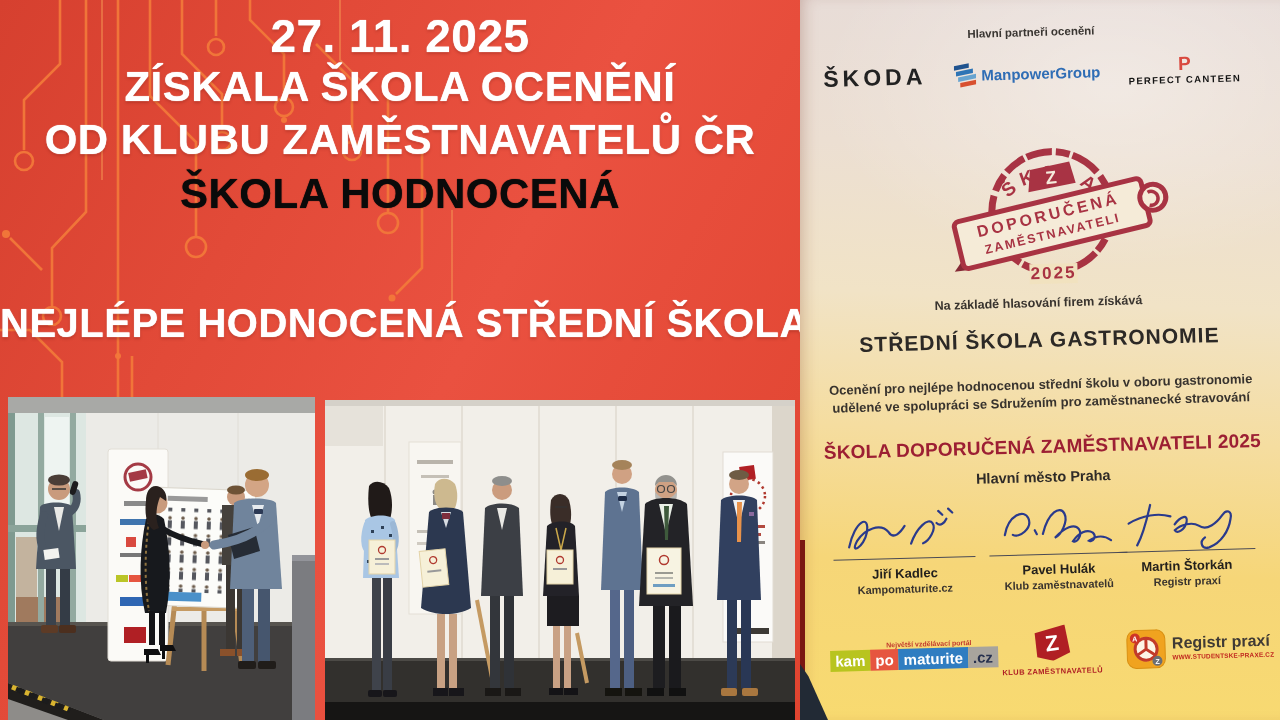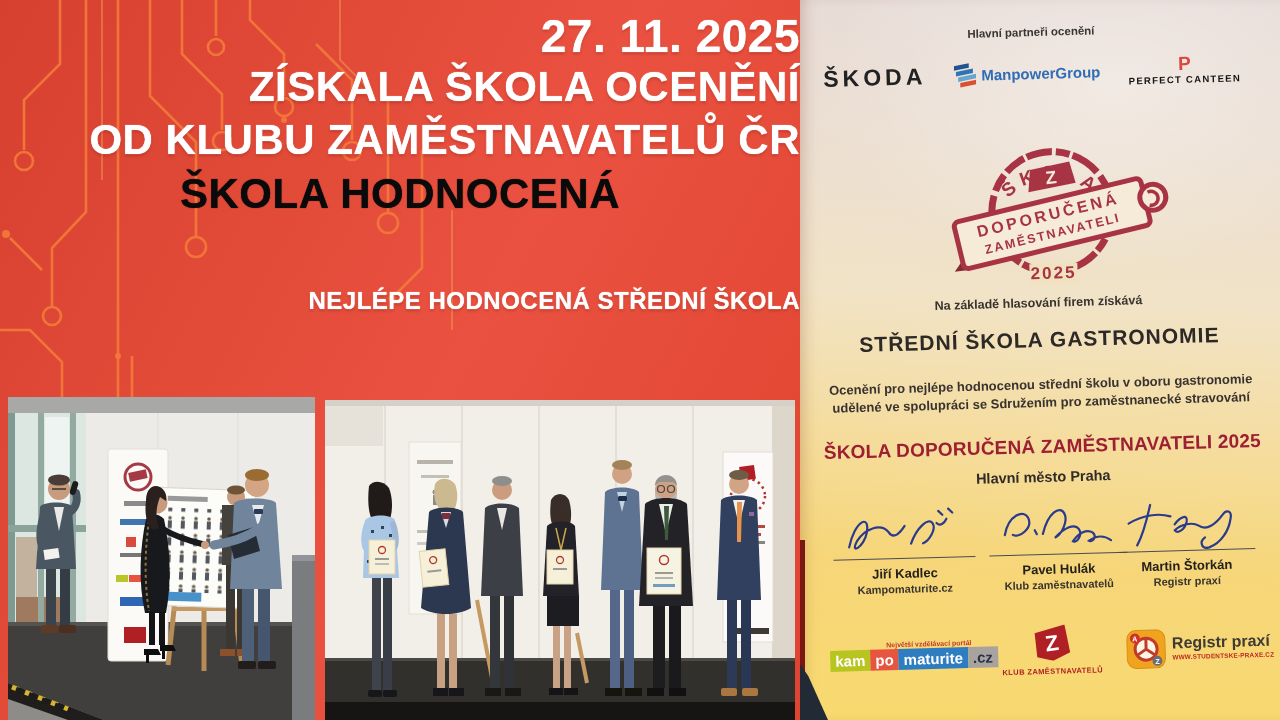--- a/index.html
+++ b/index.html
@@ -5,28 +5,28 @@
   html,body{margin:0;padding:0;background:#111;}
   .canvas{position:relative;width:1280px;height:720px;overflow:hidden;
           font-family:"Liberation Sans", sans-serif;}
 
   
   .left-panel{position:absolute;left:0;top:0;width:800px;height:720px;
     background:linear-gradient(118deg,#d6402f 0%,#e24a38 30%,#ea5140 55%,#e04430 100%);}
   .circuit{position:absolute;left:0;top:0;pointer-events:none;}
   .h-line{position:absolute;left:0;width:100%;text-align:center;font-weight:700;line-height:1;
           letter-spacing:.5px;white-space:nowrap;}
-  .h-white{color:#fff;text-shadow:0 0 1px #fff,0 2px 3px rgba(90,10,5,.25);text-align:right;}
+  .h-white{color:#fff;text-shadow:0 0 1px #fff,0 2px 3px rgba(90,10,5,.25);}
   .h-black{color:#0a0a0a;text-shadow:0 0 1px #0a0a0a;}
   #l1{top:13px;font-size:46px;}
   #l2{top:66px;font-size:42px;}
   #l3{top:119px;font-size:42px;}
   #l4{top:173px;font-size:42px;}
   #l5{top:226px;font-size:42px;}
-  #l6{top:289px;font-size:24px;}
+  #l6{top:303px;font-size:40px;}
   #l7{top:345px;font-size:32px;}
 
   .photo{position:absolute;overflow:hidden;background:#888;}
   #photo1{left:8px;top:397px;width:307px;height:323px;}
   #photo2{left:325px;top:400px;width:470px;height:320px;}
   .photo svg{display:block;}
 
   
   .right-panel{position:absolute;left:800px;top:0;width:480px;height:720px;overflow:hidden;
     background:linear-gradient(183deg,#e7dcd8 0%,#ecdfd2 22%,#f1e3c6 42%,#f5dda0 60%,#f6d678 78%,#f8da70 100%);

